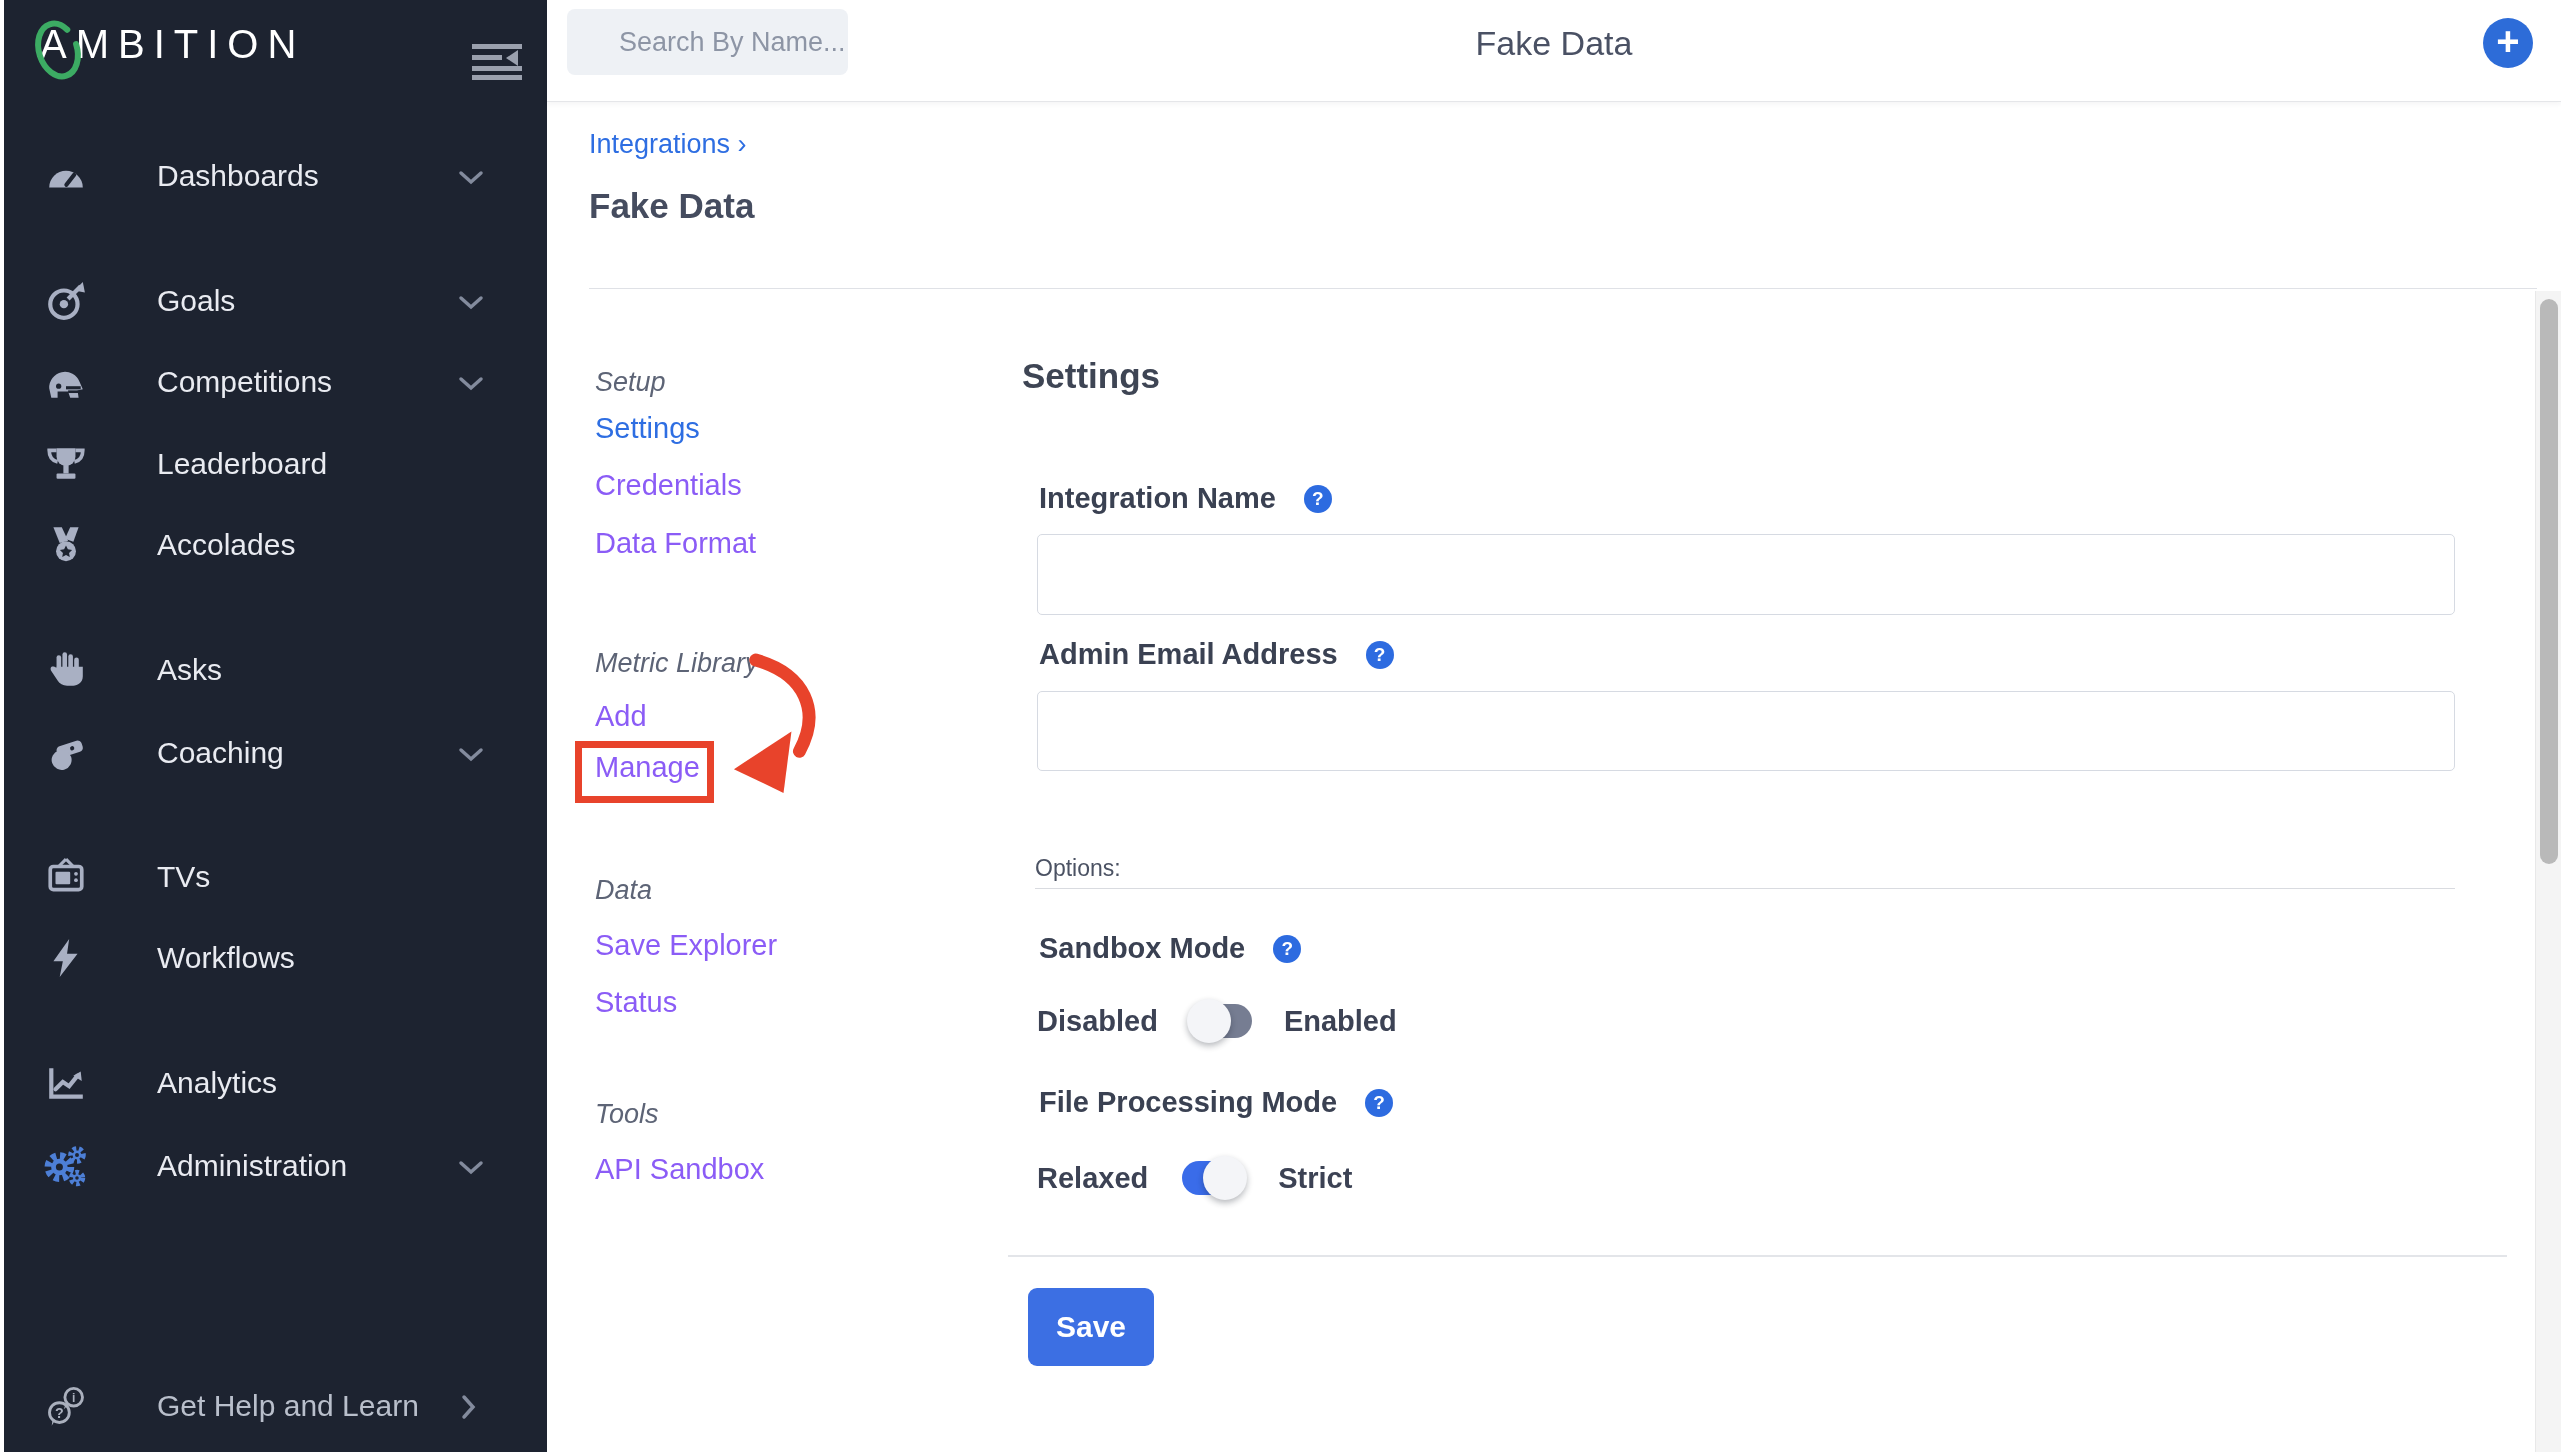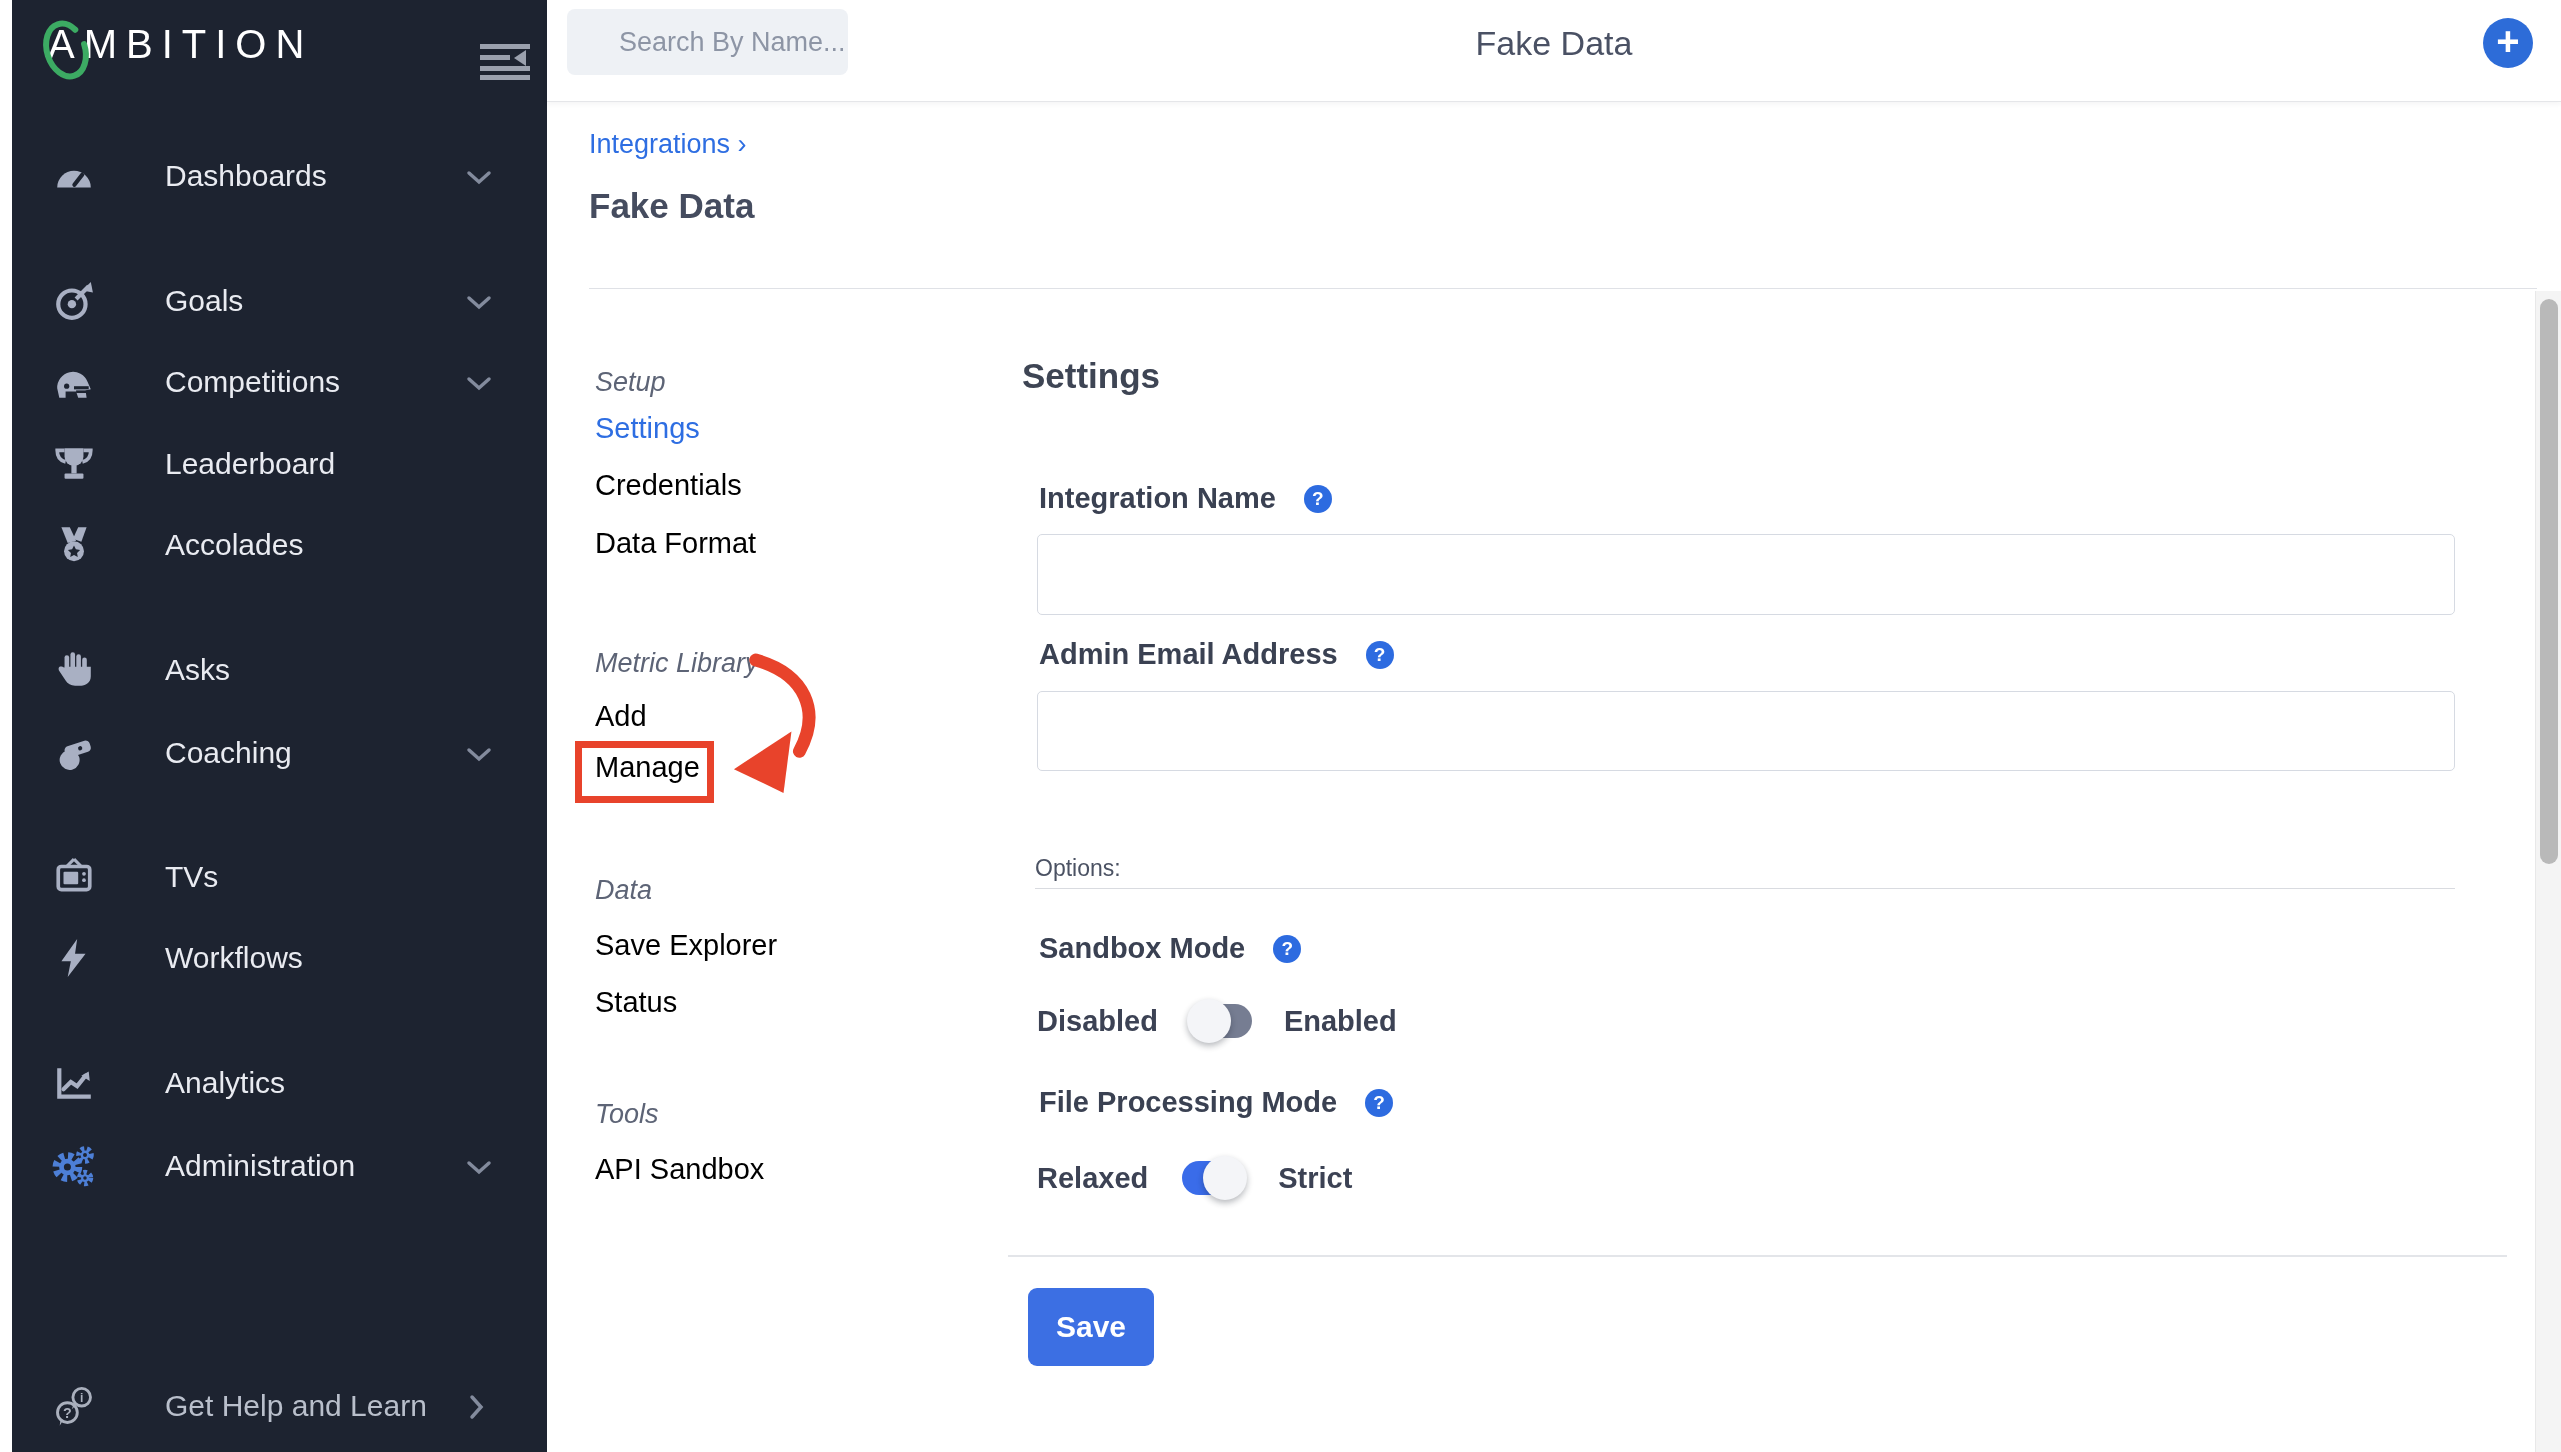--- a/index.html
+++ b/index.html
@@ -1,20 +1,20 @@
 <!DOCTYPE html>
 <html><head>
 <meta charset="utf-8">
 <style>
   * { margin:0; padding:0; box-sizing:border-box; }
   html,body { width:2561px; height:1453px; overflow:hidden; background:#fff;
               font-family:"Liberation Sans", sans-serif; }
 
   
-  .sidebar { position:absolute; left:12px; top:0; width:547px; height:1453px; background:#1d2330; }
+  .sidebar { position:absolute; left:4px; top:0; width:547px; height:1453px; background:#1d2330; }
   .logo { position:absolute; left:36px; top:22px; color:#fff; font-size:40px; font-weight:400;
           letter-spacing:9px; }
   .logo-ring { position:absolute; left:14px; top:6px; pointer-events:none; }
   .collapse-btn { position:absolute; left:466px; top:42px; width:54px; height:38px; cursor:pointer; }
 
   .nav-item { position:absolute; left:0; width:547px; height:60px; display:flex; align-items:center;
               color:#e9ebf1; font-size:30px; cursor:pointer; }
   .nav-item .ic { position:absolute; left:40px; width:44px; height:44px; display:flex;
                   align-items:center; justify-content:center; }
   .nav-item .lbl { position:absolute; left:129px;margin-left:24px; }
@@ -36,21 +36,21 @@
              align-items:center; justify-content:center; cursor:pointer; line-height:1; padding-bottom:4px; }
 
   
   .content { position:absolute; left:547px; top:102px; width:2014px; height:1350px; background:#fff; }
   .breadcrumb { position:absolute; left:42px; top:27px; font-size:27px; color:#2e6ee2; cursor:pointer; }
   .page-title { position:absolute; left:42px; top:84px; font-size:35px; font-weight:700; color:#454c5f; }
   .crumb-divider { position:absolute; left:42px; top:186px; width:1948px; height:1px; background:#dfe1e6; }
 
   
   .sec-head { position:absolute; left:48px; font-size:27px; font-style:italic; color:#5d6476; }
-  .sub-item { position:absolute; left:48px; font-size:29px; color:#000000; cursor:pointer; }
+  .sub-item { position:absolute; left:48px; font-size:29px; color:#8b5cf6; cursor:pointer; }
   .sub-item.active { color:#2e6ee2; }
 
   .red-box { position:absolute; left:28px; top:639px; width:139px; height:62px;
              border:7px solid #e8432b; }
 
   
   .panel-title { position:absolute; left:475px; top:254px; font-size:35px; font-weight:700; color:#3e4554; }
   .field-label { position:absolute; font-size:29px; font-weight:700; color:#3a4152; display:flex;
                  align-items:center; gap:28px; }
   .help { width:28px; height:28px; border-radius:50%; background:#2d6be0; color:#fff; font-size:19px;

